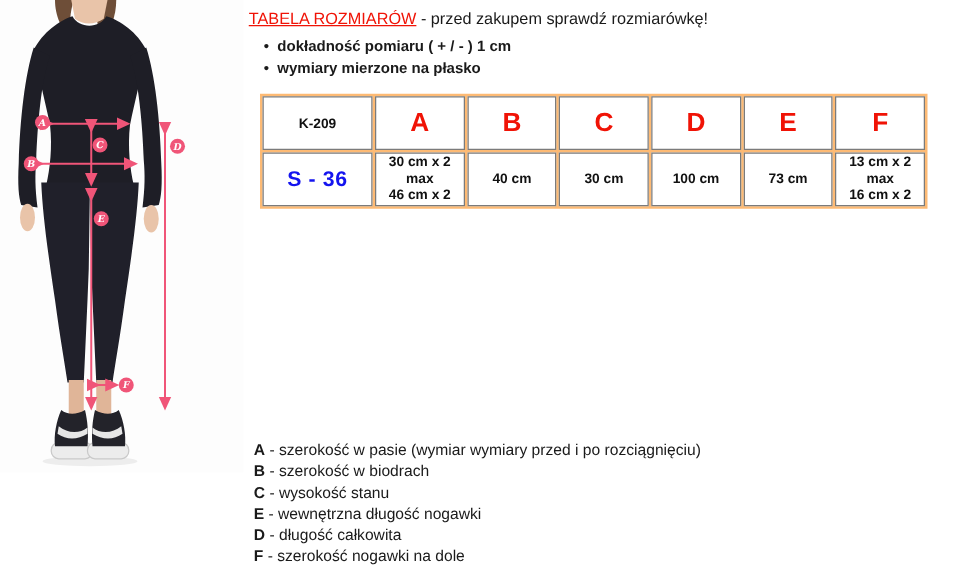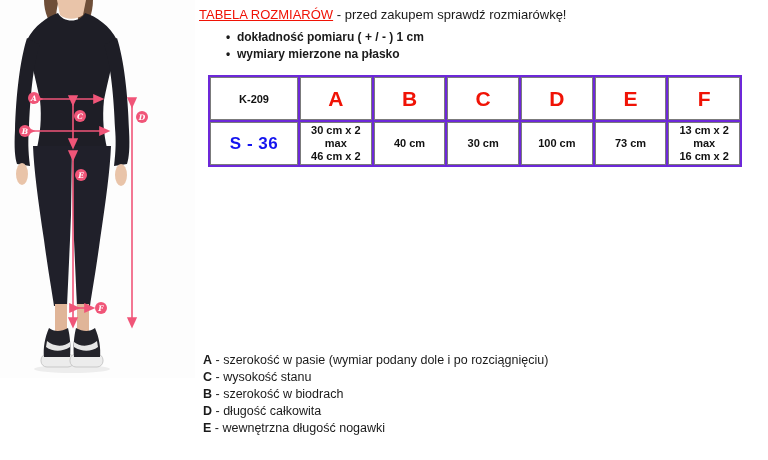--- a/index.html
+++ b/index.html
@@ -1,26 +1,26 @@
 <!DOCTYPE html>
 <html><head>
 <meta charset="utf-8">
 <style>
   html,body{margin:0;padding:0;background:#ffffff;font-family:"Liberation Sans",sans-serif;}
   .page{position:relative;width:768px;height:460px;background:#ffffff;overflow:hidden;}
 
   
   .hdr{position:absolute;left:199px;top:7px;width:565px;font-size:13px;font-weight:normal;color:#1a1a1a;white-space:nowrap;}
   .hdr .title{color:#f01306;text-decoration:underline;}
-  .bullets{position:absolute;left:226px;top:29px;font-size:12px;font-weight:bold;color:#1a1a1a;}
+  .bullets{position:absolute;left:211px;top:29px;font-size:12px;font-weight:bold;color:#1a1a1a;}
   .bullets .b{line-height:17px;}
   .bullets .b::before{content:"\2022\00a0\00a0";}
 
   
-  table.sizetable{position:absolute;left:208px;top:75px;width:534px;border-collapse:separate;border-spacing:2px;table-layout:fixed;background:#6d28d9;}
+  table.sizetable{position:absolute;left:208px;top:75px;width:534px;border-collapse:separate;border-spacing:2px;table-layout:fixed;background:#fdba74;}
   table.sizetable td{border:1px solid #7b7b7b;text-align:center;vertical-align:middle;padding:0;height:41px;background:#ffffff;}
   td.code{font-size:11px;font-weight:bold;color:#111;}
   td.colhead{font-size:21px;font-weight:bold;color:#f01306;}
   td.size{font-size:17px;font-weight:bold;color:#1414ef;letter-spacing:0.5px;}
   td.val{font-size:11px;font-weight:bold;color:#111;line-height:13px;white-space:pre-line;}
 
   
   .legend{position:absolute;left:203px;top:352px;font-size:12.5px;color:#1a1a1a;}
   .legend .row{line-height:17px;}
   .legend b{font-weight:bold;}
@@ -146,20 +146,21 @@
         <td class="val">100 cm</td>
         <td class="val">73 cm</td>
         <td class="val">13 cm x 2
 max
 16 cm x 2</td>
       </tr>
     </tbody>
   </table>
 
   <div class="legend">
-    <div class="row"><b>A</b> <span>- szerokość w pasie (wymiar podany dole i po rozciągnięciu)</span></div>
+    <div class="row"><b>A</b> <span>- szerokość w pasie (wymiar wymiary przed i po rozciągnięciu)</span></div>
+    <div class="row"><b>B</b> <span>- szerokość w biodrach</span></div>
     <div class="row"><b>C</b> <span>- wysokość stanu</span></div>
-    <div class="row"><b>B</b> <span>- szerokość w biodrach</span></div>
+    <div class="row"><b>E</b> <span>- wewnętrzna długość nogawki</span></div>
     <div class="row"><b>D</b> <span>- długość całkowita</span></div>
-    <div class="row"><b>E</b> <span>- wewnętrzna długość nogawki</span></div>
+    <div class="row"><b>F</b> <span>- szerokość nogawki na dole</span></div>
   </div>
 
 </div>
 
 </body></html>

